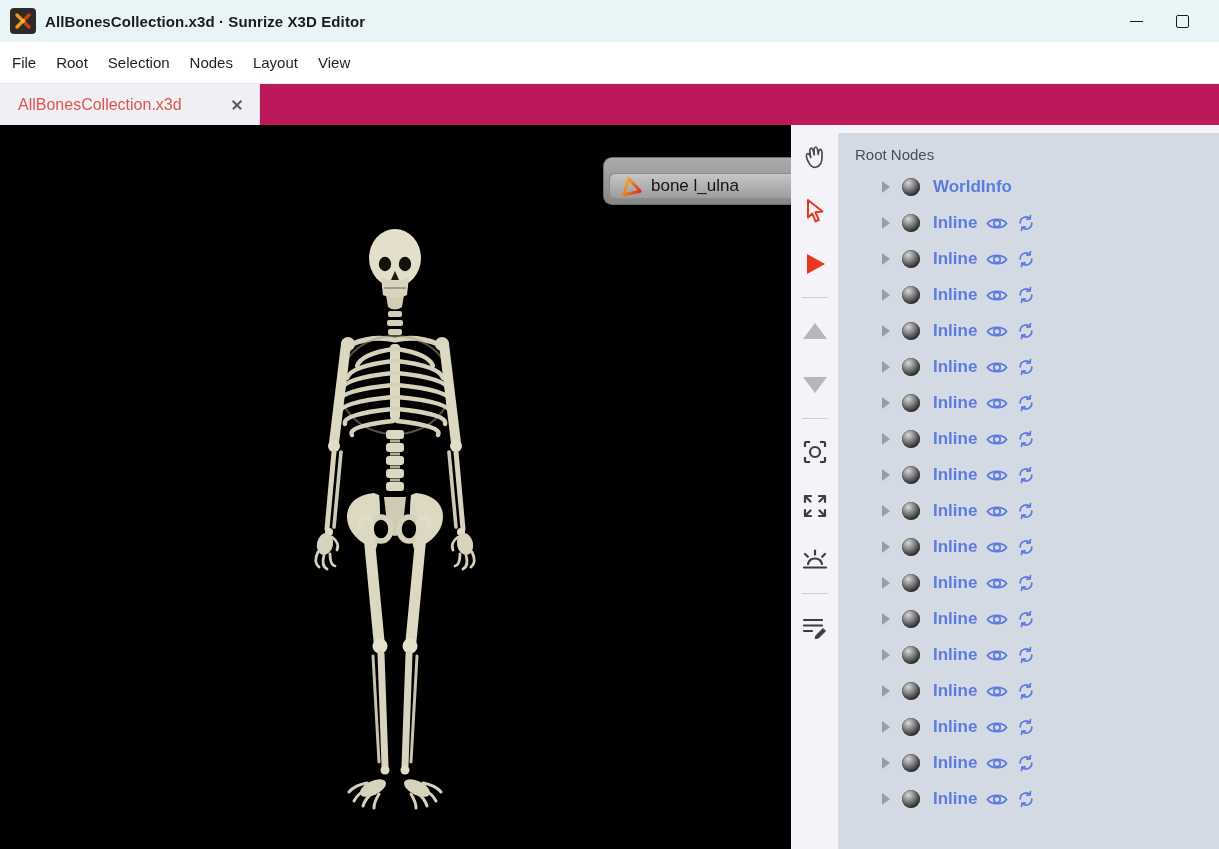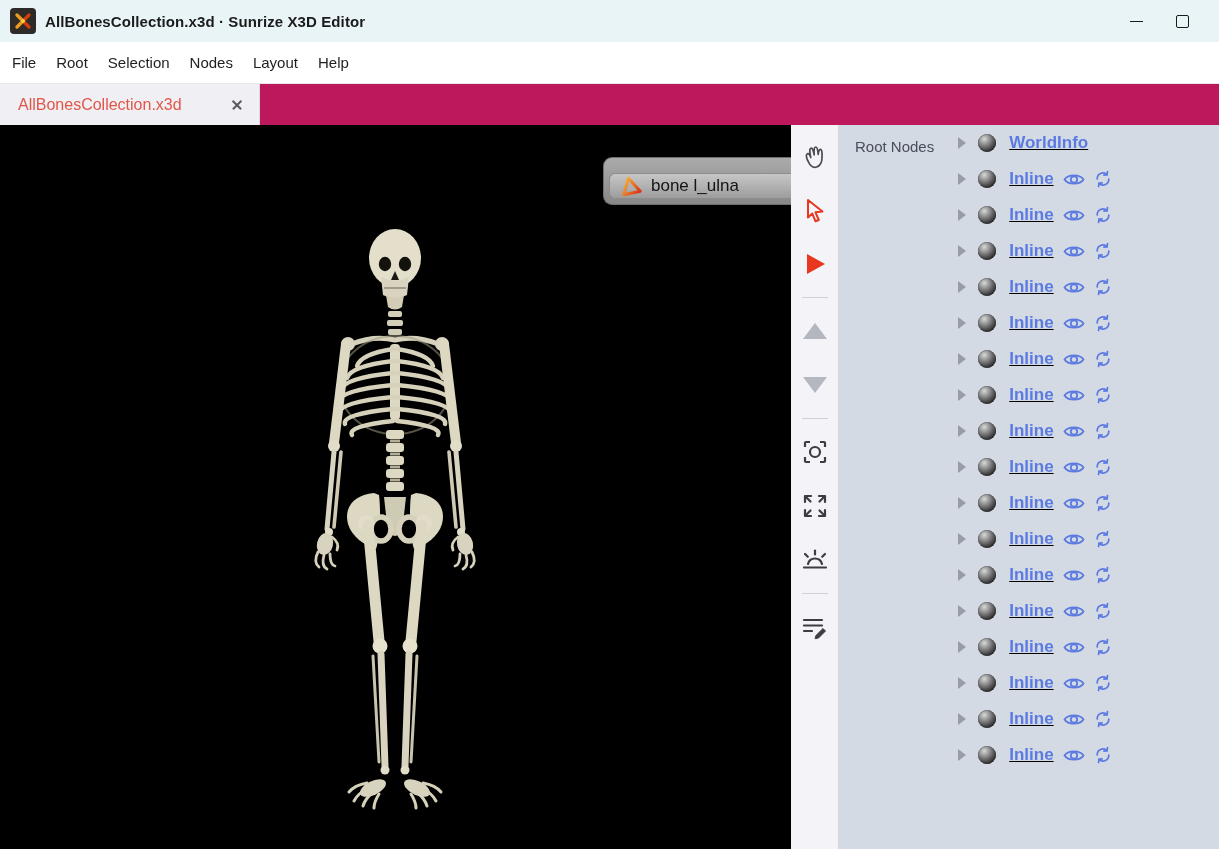--- a/index.html
+++ b/index.html
@@ -54,25 +54,25 @@
   .vp-tooltip-text { font-size:17px; color:#141414; }
 
   
   .vtoolbar { width:47px; background:#f3f3f8; flex:0 0 auto;
     display:flex; flex-direction:column; align-items:center; padding-top:16px; }
   .tool-btn { width:30px; height:30px; display:flex; align-items:center;
     justify-content:center; margin-bottom:24px; cursor:pointer; flex:0 0 auto; }
   .tool-sep { width:26px; border-top:1px solid #cfcfd8; margin:-6px 0 18px 0; flex:0 0 auto; }
 
   
-  .treepanel { flex:1; background:#d4dae3; display:flex; flex-direction:row; min-width:0; }
+  .treepanel { flex:1; background:#d4dae3; display:flex; flex-direction:column; min-width:0; }
   .panel-topstrip { height:8px; background:#f3f3f8; flex:0 0 auto; }
   .panel-title { font-size:15px; color:#474d59; padding:13px 0 6px 17px; flex:0 0 auto; }
   .tree { flex:1; overflow:hidden; }
-  .tree-row { height:36px; display:flex; align-items:center; padding-left:24px; gap:0;text-decoration:underline; }
+  .tree-row { height:36px; display:flex; align-items:center; padding-left:44px; gap:0; }
   .caret { width:0; height:0; border-left:8px solid #989ca8; border-top:6px solid transparent;
     border-bottom:6px solid transparent; margin-right:12px; flex:0 0 auto; }
   .sphere { width:18px; height:18px; border-radius:50%; flex:0 0 auto; margin-right:13px;
     background:radial-gradient(circle at 35% 28%, #d9d9d9 0%, #8e8e8e 32%, #3a3a3a 68%, #0d0d0d 100%);
     box-shadow:inset 0 0 1px #000; }
   .node-name { font-size:17px; font-weight:bold; color:#5b7ae2; white-space:nowrap; }
   .node-label { font-size:17px; color:#5b7ae2; margin-left:7px; white-space:nowrap; }
   .node-icon { margin-left:9px; flex:0 0 auto; }
 
   svg { display:block; }
@@ -99,21 +99,21 @@
         <div class="max-glyph"></div>
       </div>
   </div>
 
   <div class="menubar">
     <span class="menu-item">File</span>
     <span class="menu-item">Root</span>
     <span class="menu-item">Selection</span>
     <span class="menu-item">Nodes</span>
     <span class="menu-item">Layout</span>
-    <span class="menu-item">Help</span>
+    <span class="menu-item">View</span>
   </div>
 
   <div class="tabbar">
     <div class="tab">
       <span class="tab-label">AllBonesCollection.x3d</span>
       <span class="tab-close"></span>
     </div>
   </div>
 
   <div class="main">

